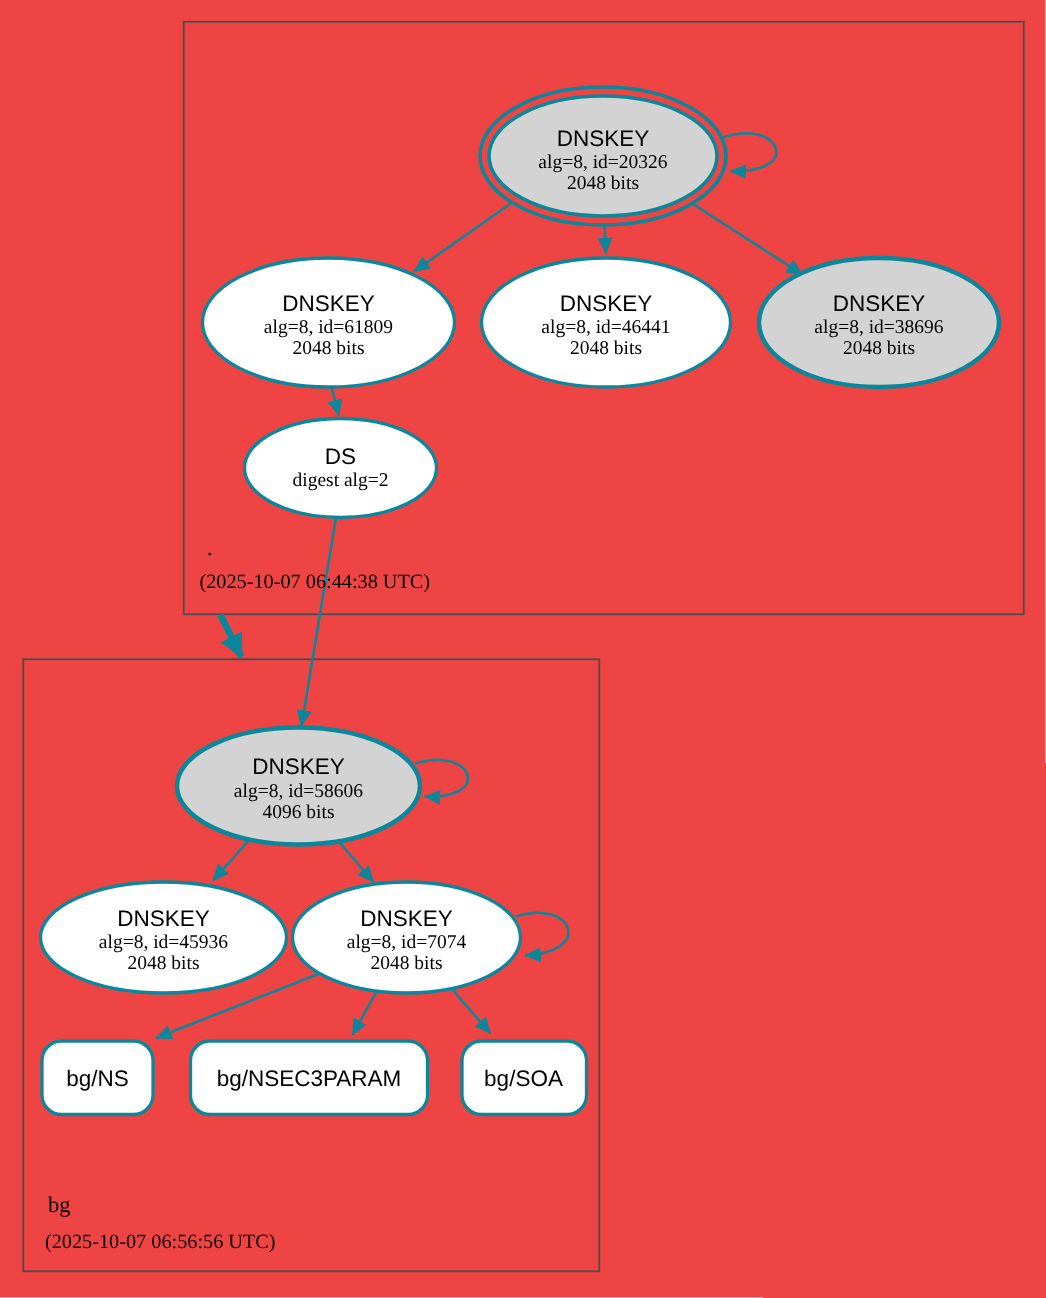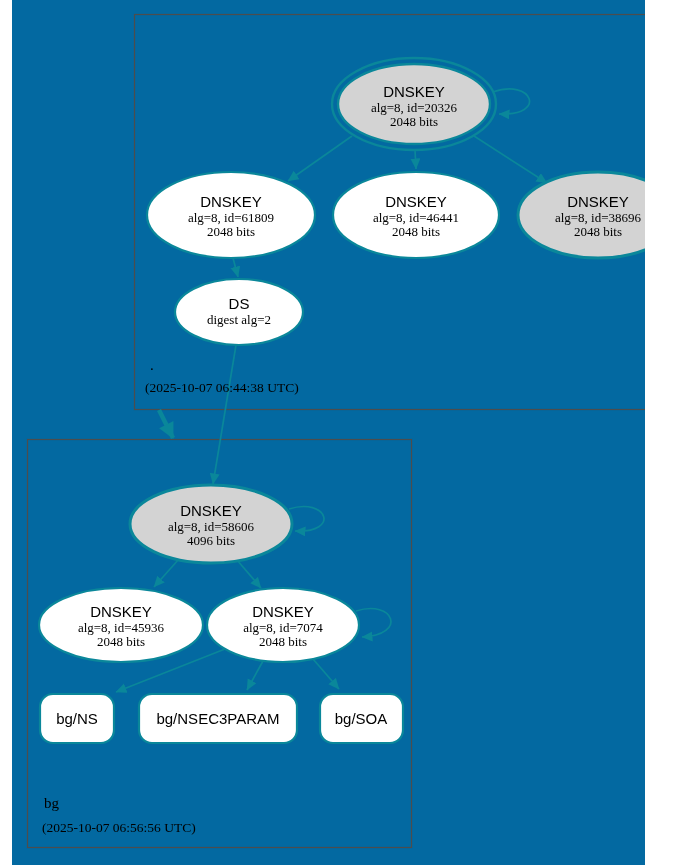--- a/index.html
+++ b/index.html
@@ -3,25 +3,24 @@
 <meta charset="utf-8">
 <style>
   html, body {
     margin: 0;
     padding: 0;
     background: #ffffff;
     font-family: "Liberation Sans", sans-serif;
   }
   .canvas {
     position: relative;
-    width: 633px;
+    width: 697px;
     height: 865px;
-    background: #0369a1;
+    background: #ef4444;
     overflow: hidden;
-    margin-left: 12px;
   }
   svg { display: block; }
   text { fill: #000000; }
   .node-title {
     font-family: "Liberation Sans", sans-serif;
     font-size: 15px;
   }
   .node-detail {
     font-family: "Liberation Serif", serif;
     font-size: 13px;

